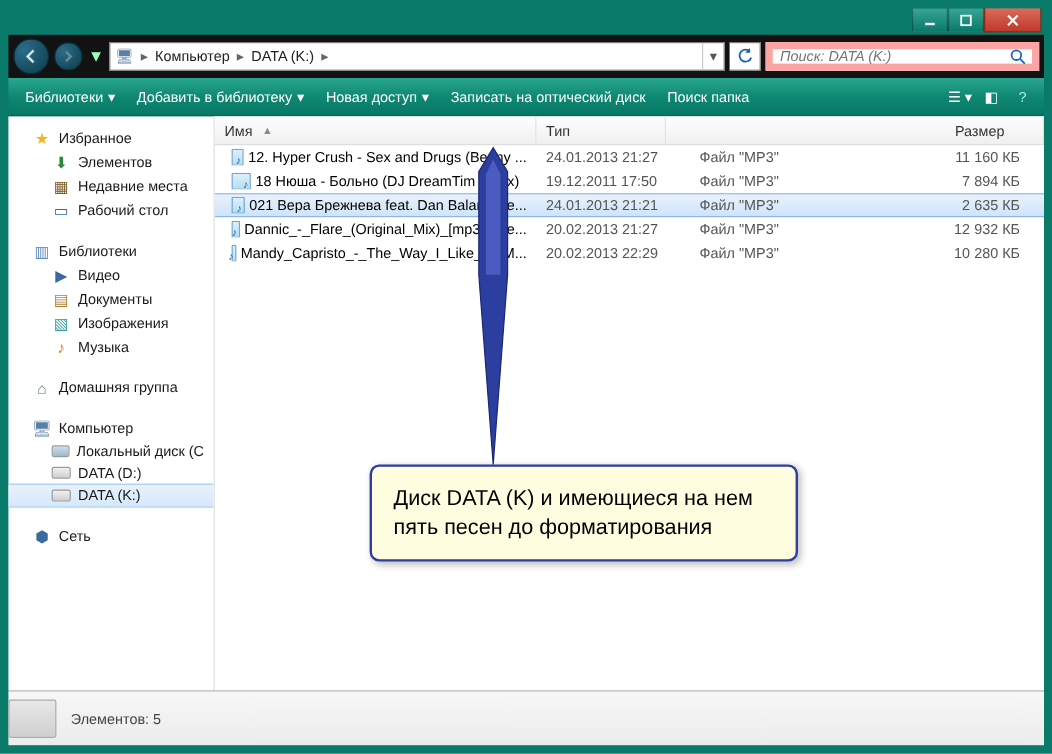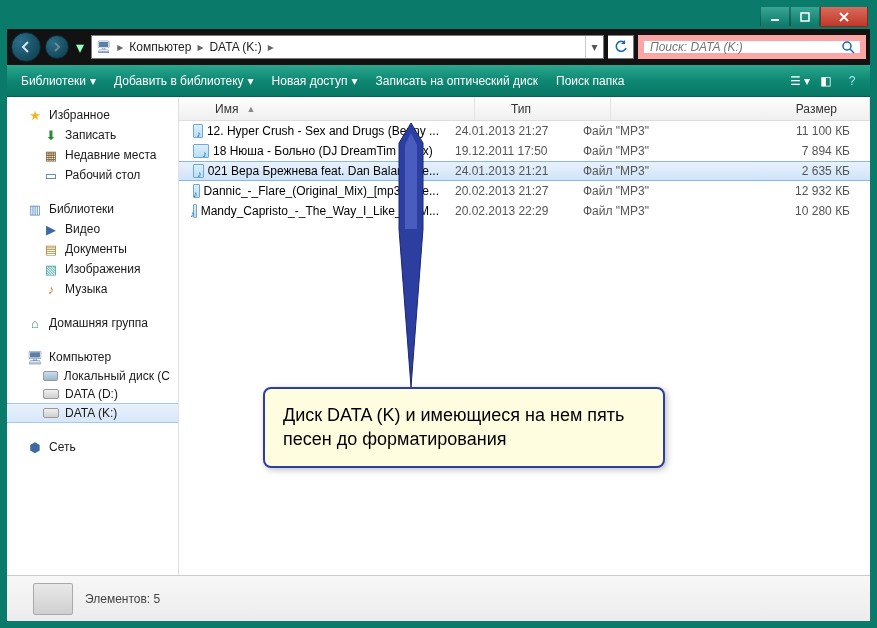--- a/index.html
+++ b/index.html
@@ -39,44 +39,44 @@
 .sidebar { width: 172px; border-right: 1px solid #e0e0e0; padding: 8px 0; overflow: auto; font-size: 12px; }
 .sb-group { margin-bottom: 14px; }
 .sb-head, .sb-item { display: flex; align-items: center; gap: 6px; padding: 2px 8px 2px 20px; color: #1a1a1a; white-space: nowrap; }
 .sb-item { padding-left: 36px; }
 .sb-head { font-weight: normal; }
 .sb-item.selected { background: linear-gradient(#e8f1fb,#d6e8fb); border: 1px solid #a4c8ef; border-left: none; border-right: none; }
 .sb-icon { width: 16px; height: 16px; display: inline-flex; align-items: center; justify-content: center; font-size: 13px; }
 
 .main { flex: 1; display: flex; flex-direction: column; min-width: 0; position: relative; }
 .cols { height: 24px; background: linear-gradient(#fdfdfd,#f0f0f0); border-bottom: 1px solid #ddd; display: flex; align-items: center; font-size: 12px; color: #333; }
-.col { padding: 0 8px; border-right: 1px solid #e3e3e3; height: 100%; display: flex; align-items: center; gap: 8px; margin-left: 28px; }
+.col { padding: 0 8px; border-right: 1px solid #e3e3e3; height: 100%; display: flex; align-items: center; gap: 8px; }
 .col.name { width: 268px; }
 .col.date { width: 128px; }
 .col.type { width: 108px; }
 .col.size { flex: 1; justify-content: flex-end; padding-right: 32px; }
 
 .rows { flex: 1; overflow: auto; font-size: 12px; }
 .row { display: flex; align-items: center; height: 20px; padding-left: 6px; }
 .row.selected { background: linear-gradient(#e8f1fb,#cfe4fa); border: 1px solid #8ab6e8; border-left: none; border-right: none; }
 .cell { padding: 0 8px; white-space: nowrap; overflow: hidden; text-overflow: ellipsis; }
 .cell.name { width: 262px; display: flex; align-items: center; gap: 4px; }
 .cell.date { width: 128px; color: #555; }
 .cell.type { width: 108px; color: #555; }
 .cell.size { flex: 1; text-align: right; padding-right: 20px; color: #555; }
 .file-icon { width: 16px; height: 14px; background: linear-gradient(#dbeffb,#b9def5); border: 1px solid #6fa8d4; border-radius: 1px; position: relative; }
 .file-icon::after { content: '♪'; position: absolute; right: 1px; bottom: -2px; font-size: 9px; color: #2a6aa0; }
 
 
 .callout { position: absolute; left: 84px; top: 290px; width: 402px; }
-.callout-box { background: #fffde0; border: 2px solid #2c3ea0; border-radius: 8px; padding: 14px 18px; font-size: 18px; color: #000; line-height: 1.35; box-shadow: 2px 2px 6px rgba(0,0,0,.25); }
+.callout-box { background: #fffde0; border: 2px solid #2c3ea0; border-radius: 8px; padding: 14px 18px; font-size: 18px; color: #000; line-height: 1.35; box-shadow: 2px 2px 6px rgba(0,0,0,.25); margin-left: 45px; }
 .callout svg { position: absolute; left: 118px; top: -268px; overflow: visible; }
 
 
-.status { height: 46px; background: linear-gradient(#f7f7f7,#ececec); border-top: 1px solid #ccc; display: flex; align-items: center; padding: 0 26px; gap: 12px; font-size: 12px; color: #444; }
+.status { height: 46px; background: linear-gradient(#f7f7f7,#ececec); border-top: 1px solid #ccc; display: flex; align-items: center; padding: 0 0; gap: 12px; font-size: 12px; color: #444; }
 .status-icon { width: 40px; height: 32px; background: linear-gradient(#e8e8e8,#cfcfcf); border: 1px solid #aaa; border-radius: 2px; }
 
 .drive-ico { width: 16px; height: 10px; background: linear-gradient(#f0f0f0,#cfcfcf); border: 1px solid #999; border-radius: 2px; display: inline-block; }
 .star-ico { color: #f3b71b; }
 .computer-ico { color: #5c7fa6; }
 </style>
 </head>
 <body>
 
 <div class="window">
@@ -158,21 +158,21 @@
 
   <div class="body">
     <div class="sidebar">
       <div class="sb-group">
         <div class="sb-head">
             <span class="sb-icon star-ico">★</span>
             <span>Избранное</span>
           </div>
         <div class="sb-item">
             <span class="sb-icon" style="color:#2a8a3a">⬇</span>
-            <span>Записать</span>
+            <span>Элементов</span>
           </div>
         <div class="sb-item">
             <span class="sb-icon" style="color:#7a5a2a">▦</span>
             <span>Недавние места</span>
           </div>
         <div class="sb-item">
             <span class="sb-icon" style="color:#3a6aa0">▭</span>
             <span>Рабочий стол</span>
           </div>
       </div>
@@ -240,21 +240,21 @@
         <div class="col size">Размер</div>
       </div>
       <div class="rows" id="rows">
           <div class="row">
             <div class="cell name">
               <span class="file-icon"></span>
               <span>12. Hyper Crush - Sex and Drugs (Benny ...</span>
             </div>
             <div class="cell date">24.01.2013 21:27</div>
             <div class="cell type">Файл "MP3"</div>
-            <div class="cell size">11 100 КБ</div>
+            <div class="cell size">11 160 КБ</div>
           </div>
           <div class="row">
             <div class="cell name">
               <span class="file-icon"></span>
               <span>18 Нюша - Больно (DJ DreamTim remix)</span>
             </div>
             <div class="cell date">19.12.2011 17:50</div>
             <div class="cell type">Файл "MP3"</div>
             <div class="cell size">7 894 КБ</div>
           </div>

